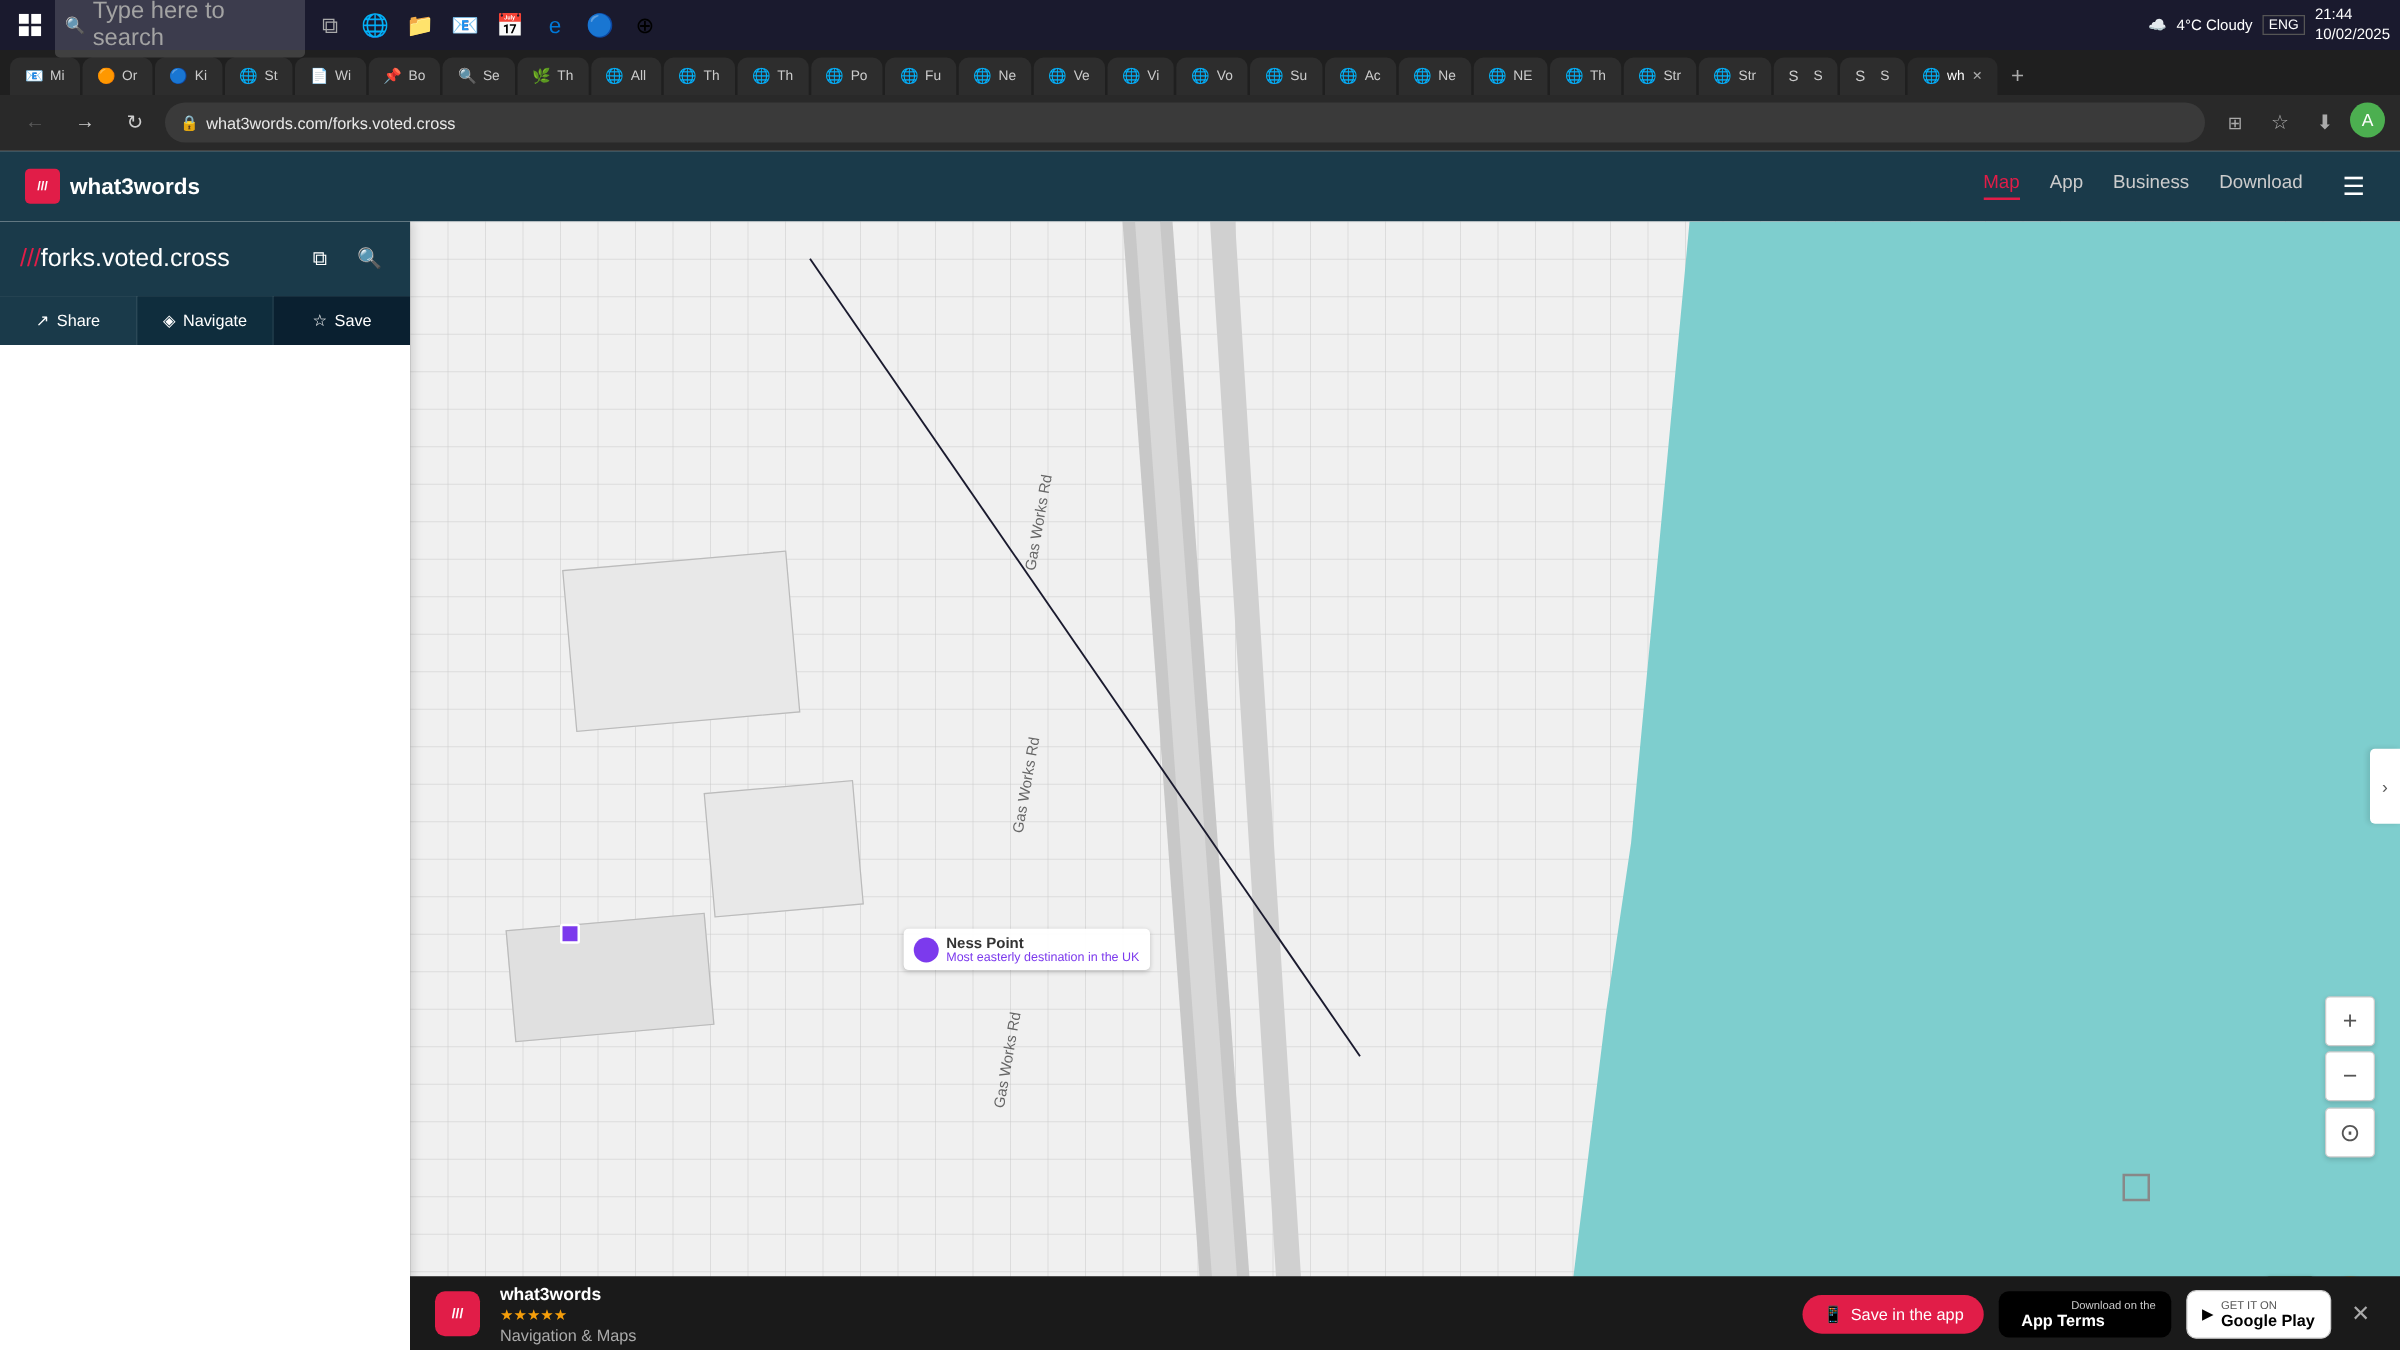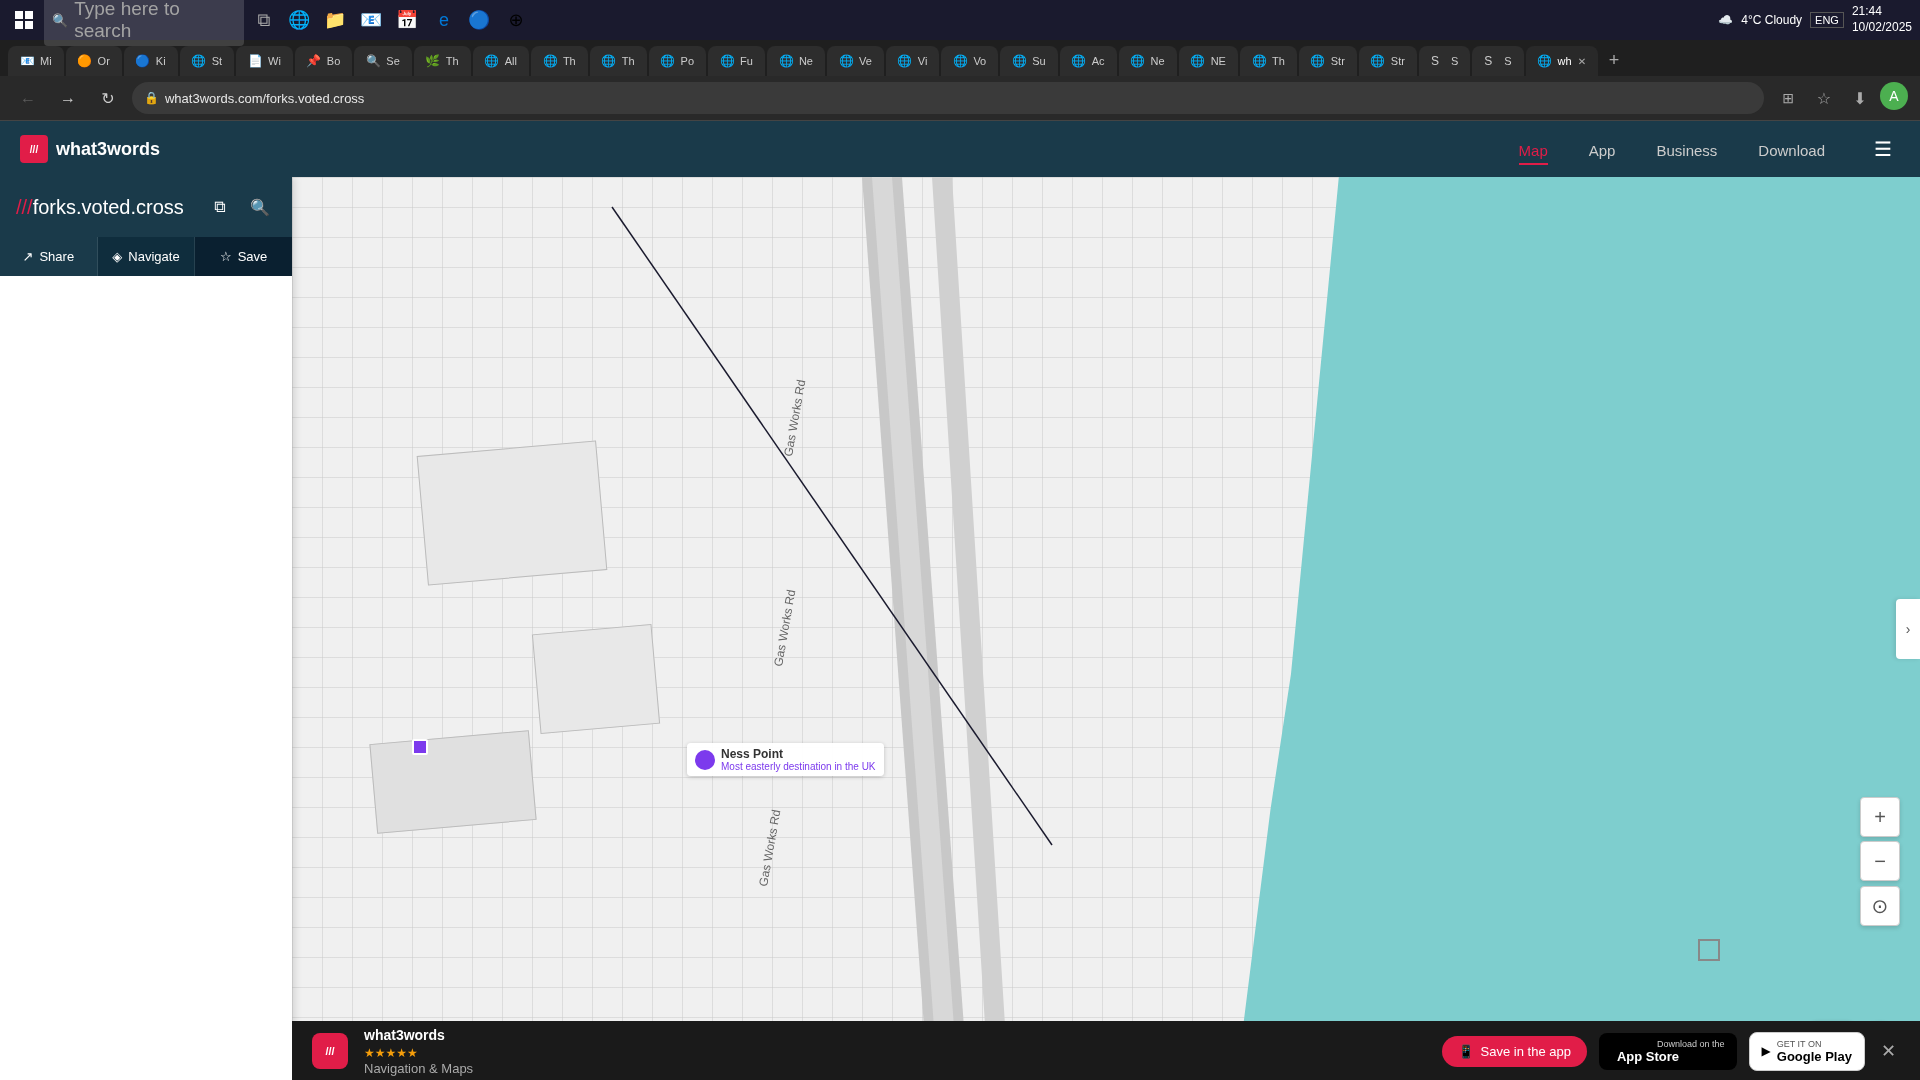--- a/index.html
+++ b/index.html
@@ -160,22 +160,22 @@
       display: flex;
       align-items: center;
       justify-content: center;
       color: #fff;
       font-size: 10px;
       font-weight: bold;
     }
     #w3w-nav {
       margin-left: auto;
       display: flex;
-      gap: 41px;
-      align-items: flex-end;
+      gap: 24px;
+      align-items: flex-start;
     }
     .w3w-nav-item {
       color: #ccc;
       font-size: 15px;
       cursor: pointer;
       padding: 4px 0;
       border-bottom: 2px solid transparent;
     }
     .w3w-nav-item.active {
       color: #e11d48;
@@ -191,21 +191,21 @@
     
     #main-content {
       flex: 1;
       display: flex;
       position: relative;
       overflow: hidden;
     }
 
     
     #left-panel {
-      width: 292px;
+      width: 328px;
       background: #fff;
       z-index: 10;
       display: flex;
       flex-direction: column;
       box-shadow: 2px 0 8px rgba(0,0,0,0.15);
     }
     #address-display {
       background: #1a3a4a;
       padding: 14px 16px;
       display: flex;
@@ -836,21 +836,21 @@
         </div>
         <div class="banner-actions">
           <div class="open-in-app-btn">
             <span>📱</span>
             <span>Save in the app</span>
           </div>
           <div class="app-store-btn">
             <span></span>
             <div>
               <div style="font-size:9px; color:#ccc;padding-left:40px;">Download on the</div>
-              <div style="font-size:13px; font-weight:600;">App Store</div>
+              <div style="font-size:13px; font-weight:600;">App Terms</div>
             </div>
           </div>
           <div class="play-store-btn">
             <span>▶</span>
             <div>
               <div style="font-size:9px; color:#555;">GET IT ON</div>
               <div style="font-size:13px; font-weight:600;">Google Play</div>
             </div>
           </div>
           <div class="close-banner-btn">✕</div>

